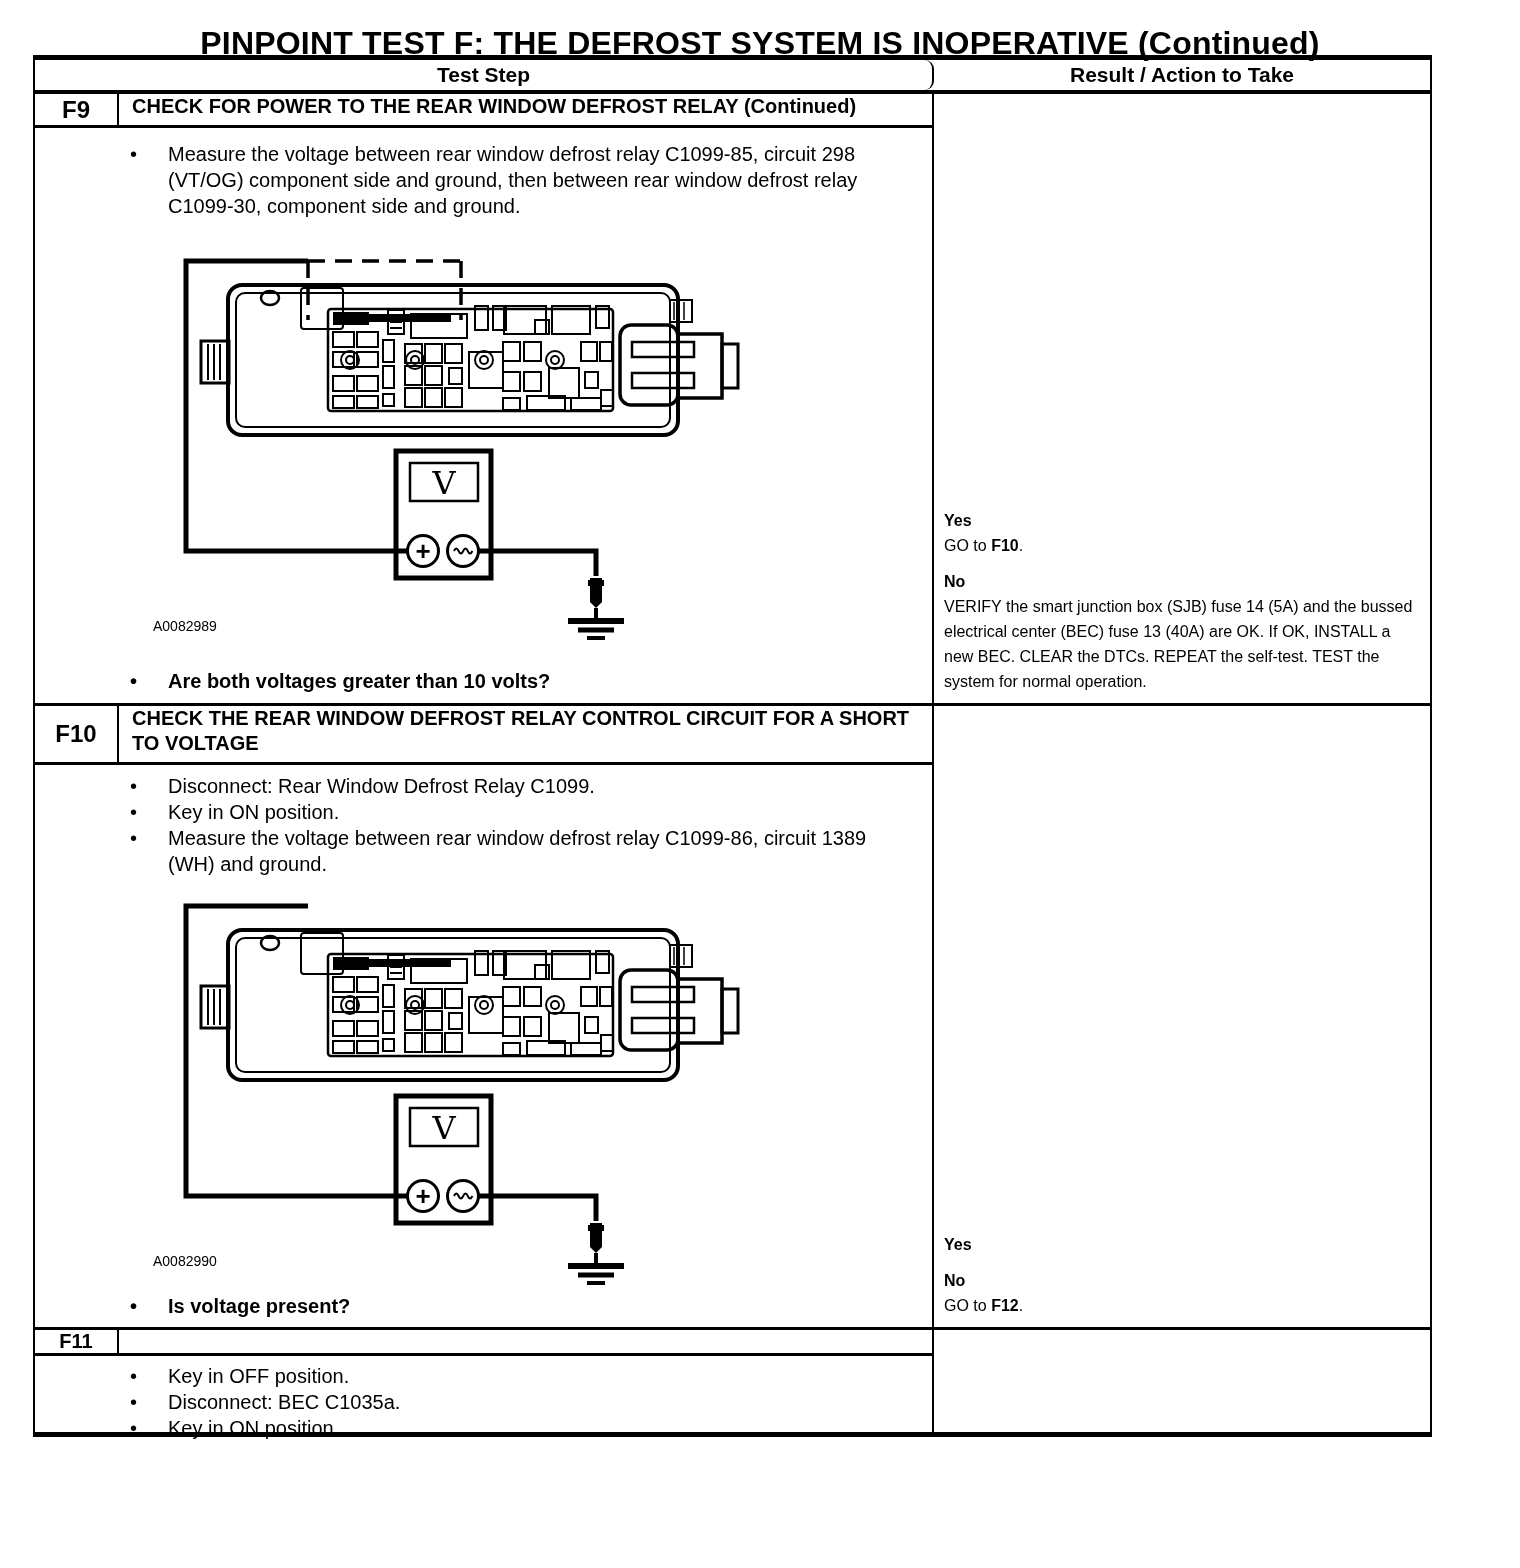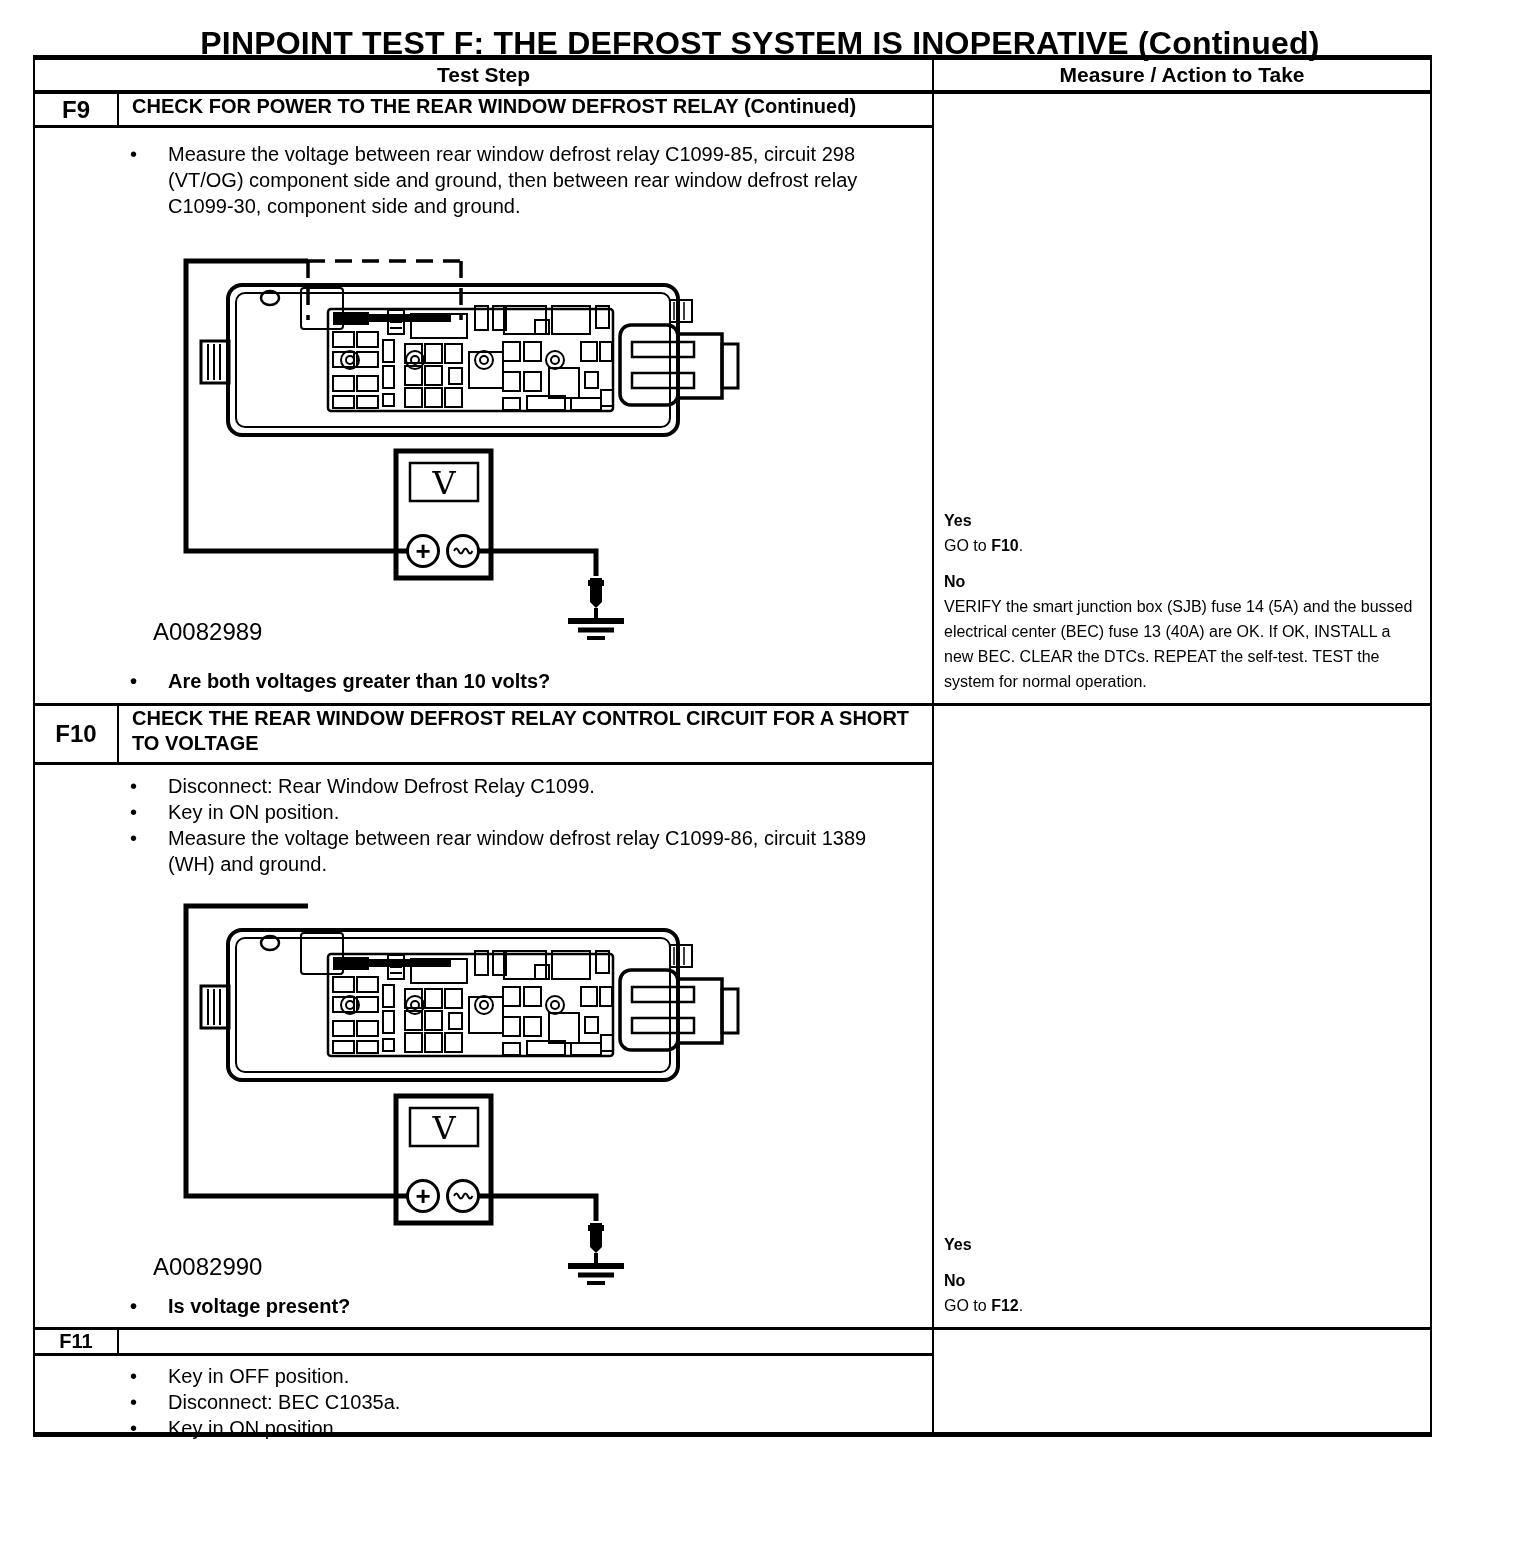--- a/index.html
+++ b/index.html
@@ -13,21 +13,21 @@
     font-size:32px;font-weight:bold;letter-spacing:.2px;
   }
   
   .pptable{
     position:absolute;left:33px;top:55px;width:1399px;box-sizing:border-box;
     border-top:5px solid #000;border-left:2px solid #000;border-right:2px solid #000;
     border-bottom:5px solid #000;
   }
   .thead{display:grid;grid-template-columns:899px 1fr;border-bottom:4px solid #000;}
   .th{height:30px;display:flex;align-items:center;justify-content:center;
-      font-weight:bold;font-size:21px;}
+      font-weight:bold;font-size:21px;border-radius:9px;}
   .th.left{border-right:2px solid #000;}
   .step{display:grid;grid-template-columns:899px 1fr;}
   .step + .step{border-top:3px solid #000;}
   .leftcol{border-right:2px solid #000;}
   .step-head{display:grid;grid-template-columns:84px 1fr;border-bottom:3px solid #000;}
   .step-id{
     border-right:2px solid #000;display:flex;align-items:center;justify-content:center;
     font-weight:bold;font-size:24px;
   }
   .step-heading{
@@ -41,21 +41,21 @@
   .bullet .dot{width:12px;flex:none;margin-right:26px;}
   .bullet .btext{max-width:745px;}
   .para-top{padding-top:13px;}
   .bullets-top{padding-top:8px;}
   .question{position:absolute;left:0;font-weight:bold;}
   .q-f9{top:540px;}
   .q-f10{top:528px;}
   .figure{position:absolute;left:148px;width:752px;height:402px;}
   .fig-f9{top:128px;}
   .fig-f10{top:136px;}
-  .figlabel{position:absolute;left:118px;font-size:24px;}
+  .figlabel{position:absolute;left:118px;font-size:14px;}
   .lab-f9{top:490px;}
   .lab-f10{top:488px;}
   
   .rightcol{
     display:flex;flex-direction:column;justify-content:flex-end;
     padding:6px 10px 9px 10px;font-size:16px;line-height:25px;box-sizing:border-box;
   }
   .rightcol .ans{font-weight:bold;margin-top:11px;}
   .rightcol .ans:first-child{margin-top:0;}
   .footer{
@@ -67,21 +67,21 @@
 <body>
 
 <div class="page">
 
   <div class="title">PINPOINT TEST F: THE DEFROST SYSTEM IS INOPERATIVE (Continued)</div>
 
   <div class="pptable">
 
     <div class="thead">
       <div class="th left">Test Step</div>
-      <div class="th">Measure / Action to Take</div>
+      <div class="th">Result / Action to Take</div>
     </div>
 
     <div class="step">
       <div class="leftcol">
         <div class="step-head">
           <div class="step-id">F9</div>
           <div class="step-heading">CHECK FOR POWER TO THE REAR WINDOW DEFROST RELAY (Continued)</div>
         </div>
         <div class="step-body body-f9">
           <div class="bullet para-top">

